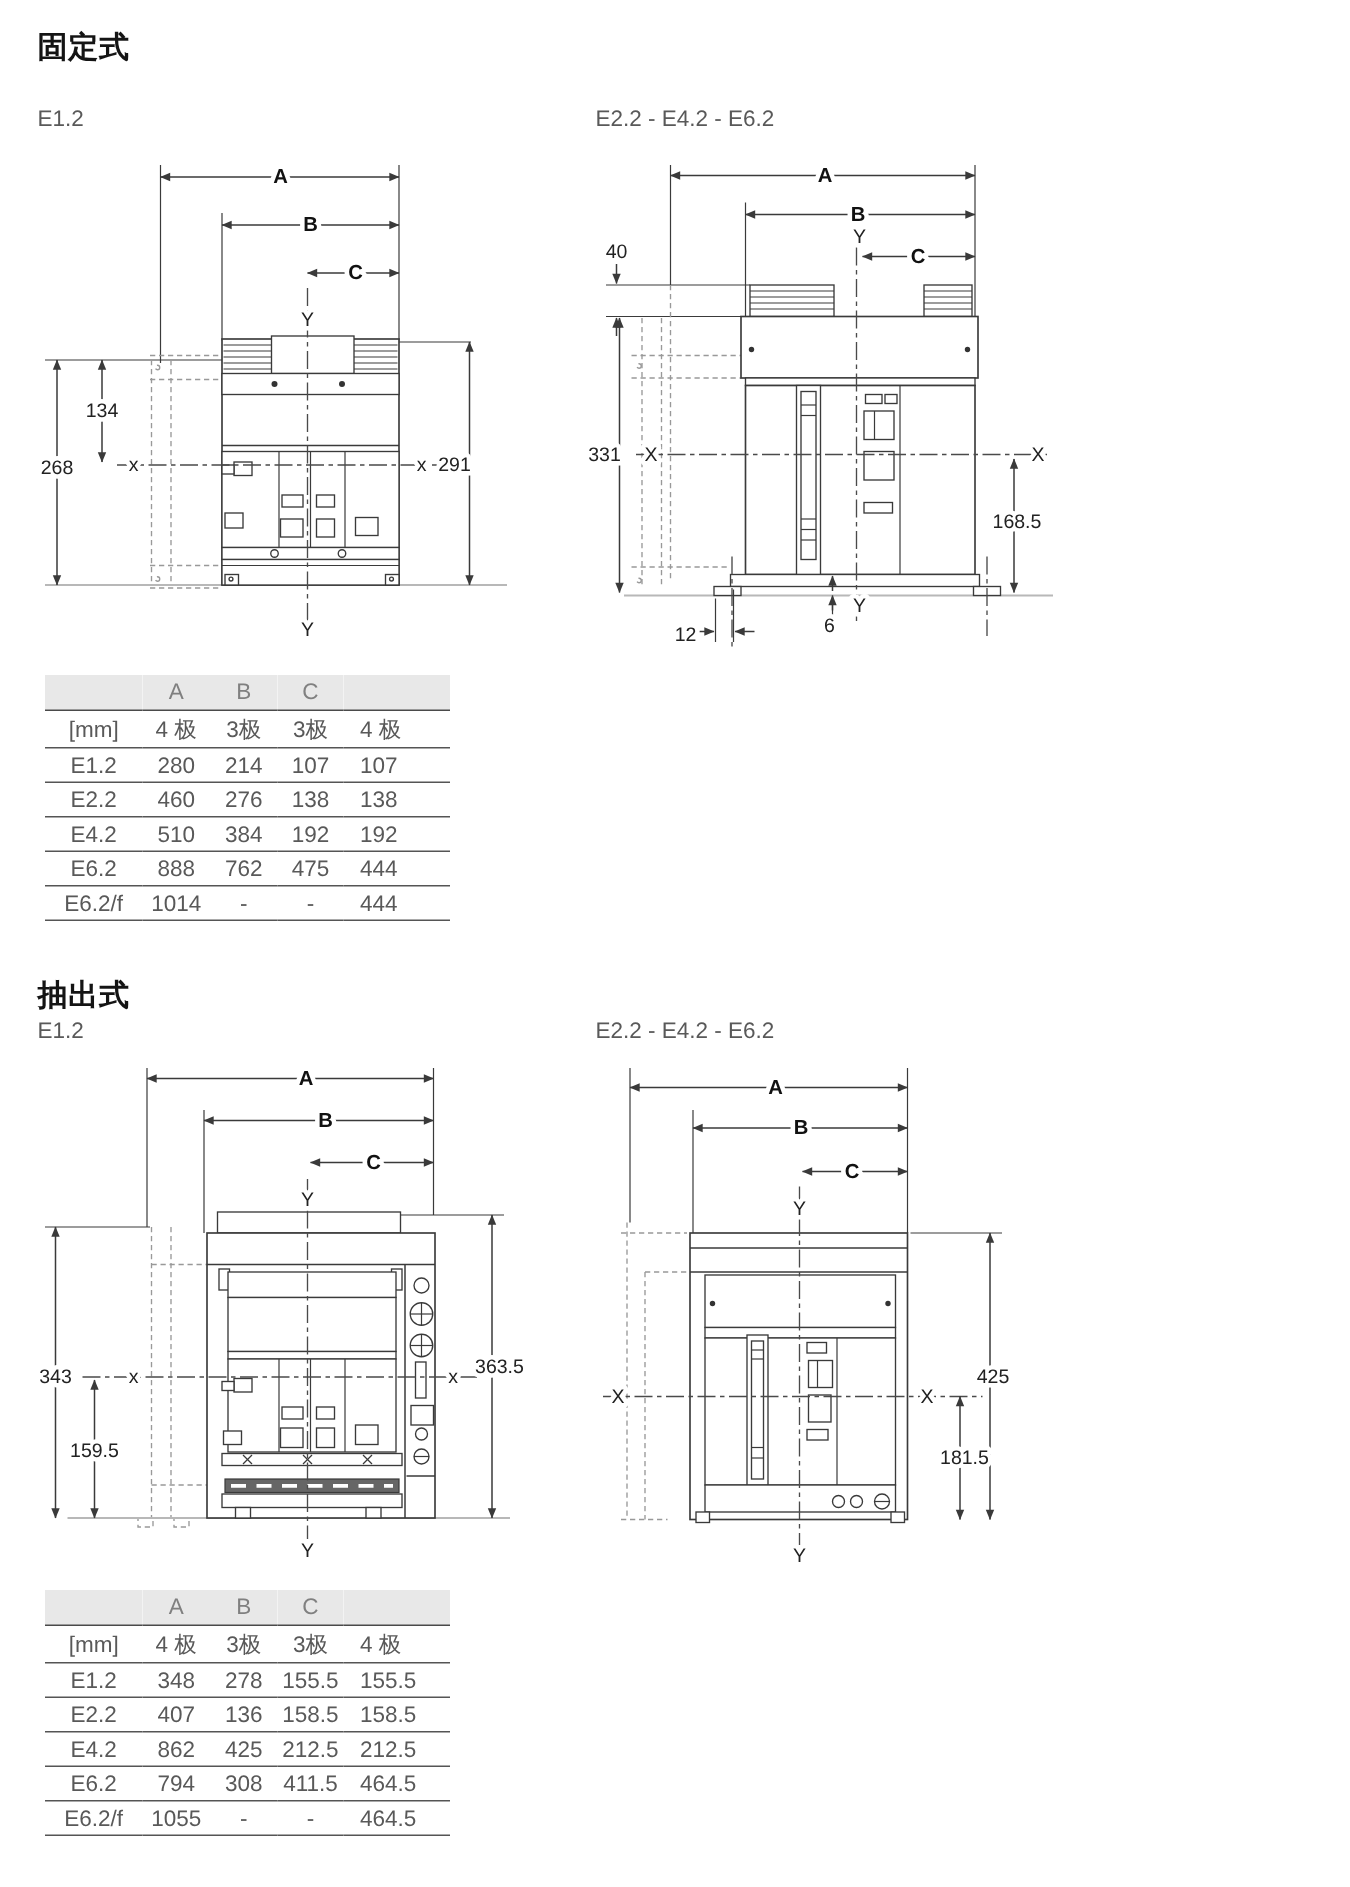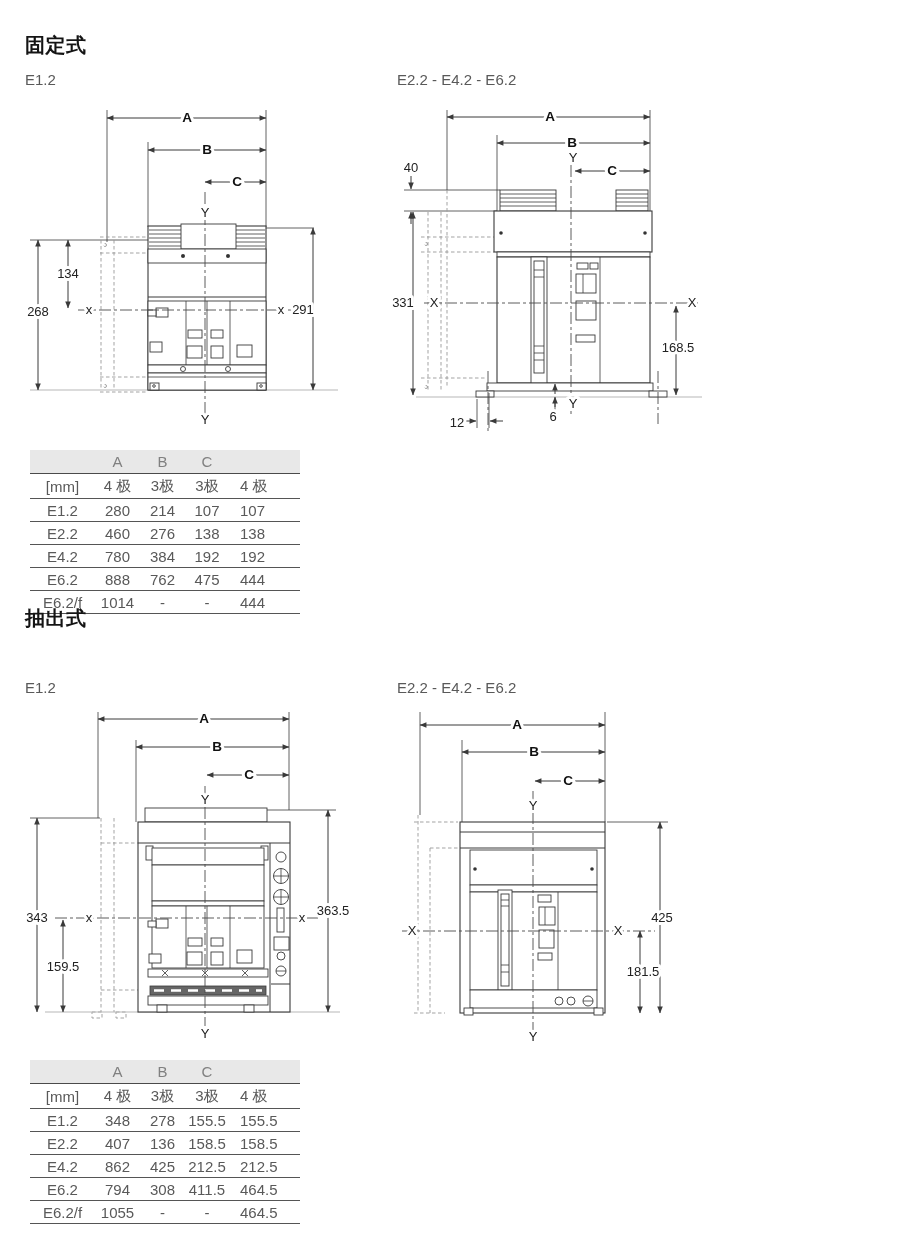--- a/index.html
+++ b/index.html
@@ -31,21 +31,21 @@
   .tbl tr.band td{background:#e8e8e8;height:23px;color:#808080;}
   .tbl tr.sub td{height:24px;}
   .tbl tr.data td{height:22px;}
   .tbl tr td{border-bottom:1px solid #555;}
   .tbl tr.band td{border-bottom:1px solid #4a4a4a;}
   .tbl td.c5{text-align:left;padding-left:11px;}
 </style>
 </head>
 <body>
 
-<div class="abs h1" style="left:25px;top:32px">固定式</div>
+<div class="abs h1" style="left:25px;top:18px">固定式</div>
 <div class="abs sublbl" style="left:25px;top:71px">E1.2</div>
 <div class="abs sublbl" style="left:397px;top:71px">E2.2 - E4.2 - E6.2</div>
 
 <svg class="drw" style="left:20px;top:98px" width="330" height="335" viewBox="20 98 330 335">
   <defs>
     <marker id="m1" viewBox="0 0 10 10" refX="9.2" refY="5" markerWidth="9" markerHeight="7" orient="auto-start-reverse">
       <path d="M0,1 L9.6,5 L0,9 z" fill="#3a3a3a"></path>
     </marker>
   </defs>
   <g class="thin">
@@ -264,21 +264,21 @@
     </tr>
     <tr class="data">
       <td>E2.2</td>
       <td>460</td>
       <td>276</td>
       <td>138</td>
       <td class="c5">138</td>
     </tr>
     <tr class="data">
       <td>E4.2</td>
-      <td>780</td>
+      <td>510</td>
       <td>384</td>
       <td>192</td>
       <td class="c5">192</td>
     </tr>
     <tr class="data">
       <td>E6.2</td>
       <td>888</td>
       <td>762</td>
       <td>475</td>
       <td class="c5">444</td>
@@ -287,21 +287,21 @@
       <td>E6.2/f</td>
       <td>1014</td>
       <td>-</td>
       <td>-</td>
       <td class="c5">444</td>
     </tr>
   </tbody>
     </table>
 </div>
 
-<div class="abs h1" style="left:25px;top:605px">抽出式</div>
+<div class="abs h1" style="left:25px;top:650px">抽出式</div>
 <div class="abs sublbl" style="left:25px;top:679px">E1.2</div>
 <div class="abs sublbl" style="left:397px;top:679px">E2.2 - E4.2 - E6.2</div>
 
 <svg class="drw" style="left:20px;top:700px" width="330" height="345" viewBox="20 700 330 345">
   <defs>
     <marker id="m3" viewBox="0 0 10 10" refX="9.2" refY="5" markerWidth="9" markerHeight="7" orient="auto-start-reverse">
       <path d="M0,1 L9.6,5 L0,9 z" fill="#3a3a3a"></path>
     </marker>
   </defs>
   <g class="thin">

